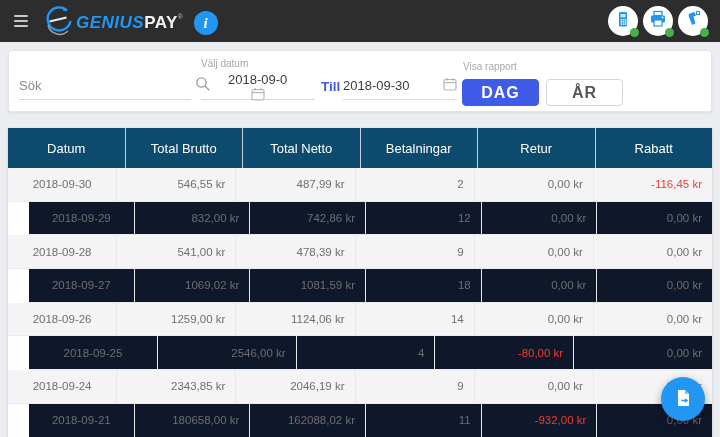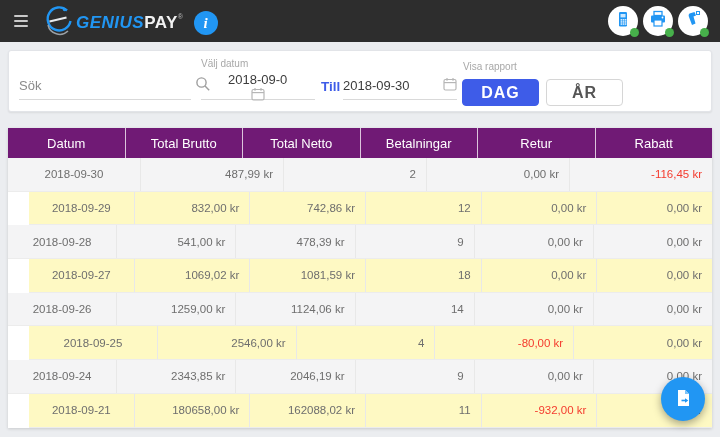--- a/index.html
+++ b/index.html
@@ -58,27 +58,27 @@
   .report-btn { width:77px; height:27px; border-radius:4px; font-size:16px;
     font-weight:bold; letter-spacing:1px; cursor:pointer;
     font-family:inherit; background:#fff; border:1px solid #d6d6d6; color:#555; }
   .report-btn.active { background:#3e5ce8; border-color:#3e5ce8; color:#fff; }
 
   
   .report-table {
     position:absolute; left:8px; top:128px; width:704px;
     background:#fff; box-shadow:0 1px 3px rgba(0,0,0,.15);
   }
-  .thead { display:flex; height:30px; background:#701a75; }
+  .thead { display:flex; height:40px; background:#0c4a6e; }
   .thead .hcell { flex:1; display:flex; align-items:center; justify-content:center;
     color:#fff; font-size:13px; cursor:pointer; }
   .thead .hcell + .hcell { border-left:1px solid rgba(255,255,255,.75); }
   .trow { display:flex; height:33.7px; border-bottom:1px solid #ececec; }
   .trow.striped { background:#f4f4f5; }
-  .trow.white { background:#fef9c3;margin-left:21px; }
+  .trow.white { background:#0f172a;margin-left:21px; }
   .tcell { flex:1; display:flex; align-items:center; font-size:11.5px; color:#6e6e6e; }
   .tcell + .tcell { border-left:1px solid #e8e8e8; }
   .tcell.col0 { justify-content:center; }
   .tcell:not(.col0) { justify-content:flex-end; padding-right:10px; }
   .tcell.neg { color:#f43b2e; }
 
   
   .fab { position:absolute; left:661px; top:377px; width:44px; height:44px;
     border-radius:50%; background:#2196f3; border:none; cursor:pointer;
     display:flex; align-items:center; justify-content:center;
@@ -202,20 +202,21 @@
       <div class="hcell">Datum</div>
       <div class="hcell">Total Brutto</div>
       <div class="hcell">Total Netto</div>
       <div class="hcell">Betalningar</div>
       <div class="hcell">Retur</div>
       <div class="hcell">Rabatt</div>
     </div>
     <div>
         <div class="trow striped">
           <div class="tcell col0">2018-09-30</div>
+          <div class="tcell col1">546,55 kr</div>
           <div class="tcell col2">487,99 kr</div>
           <div class="tcell col3">2</div>
           <div class="tcell col4">0,00 kr</div>
           <div class="tcell col5 neg">-116,45 kr</div>
         </div>
         <div class="trow white">
           <div class="tcell col0">2018-09-29</div>
           <div class="tcell col1">832,00 kr</div>
           <div class="tcell col2">742,86 kr</div>
           <div class="tcell col3">12</div>

